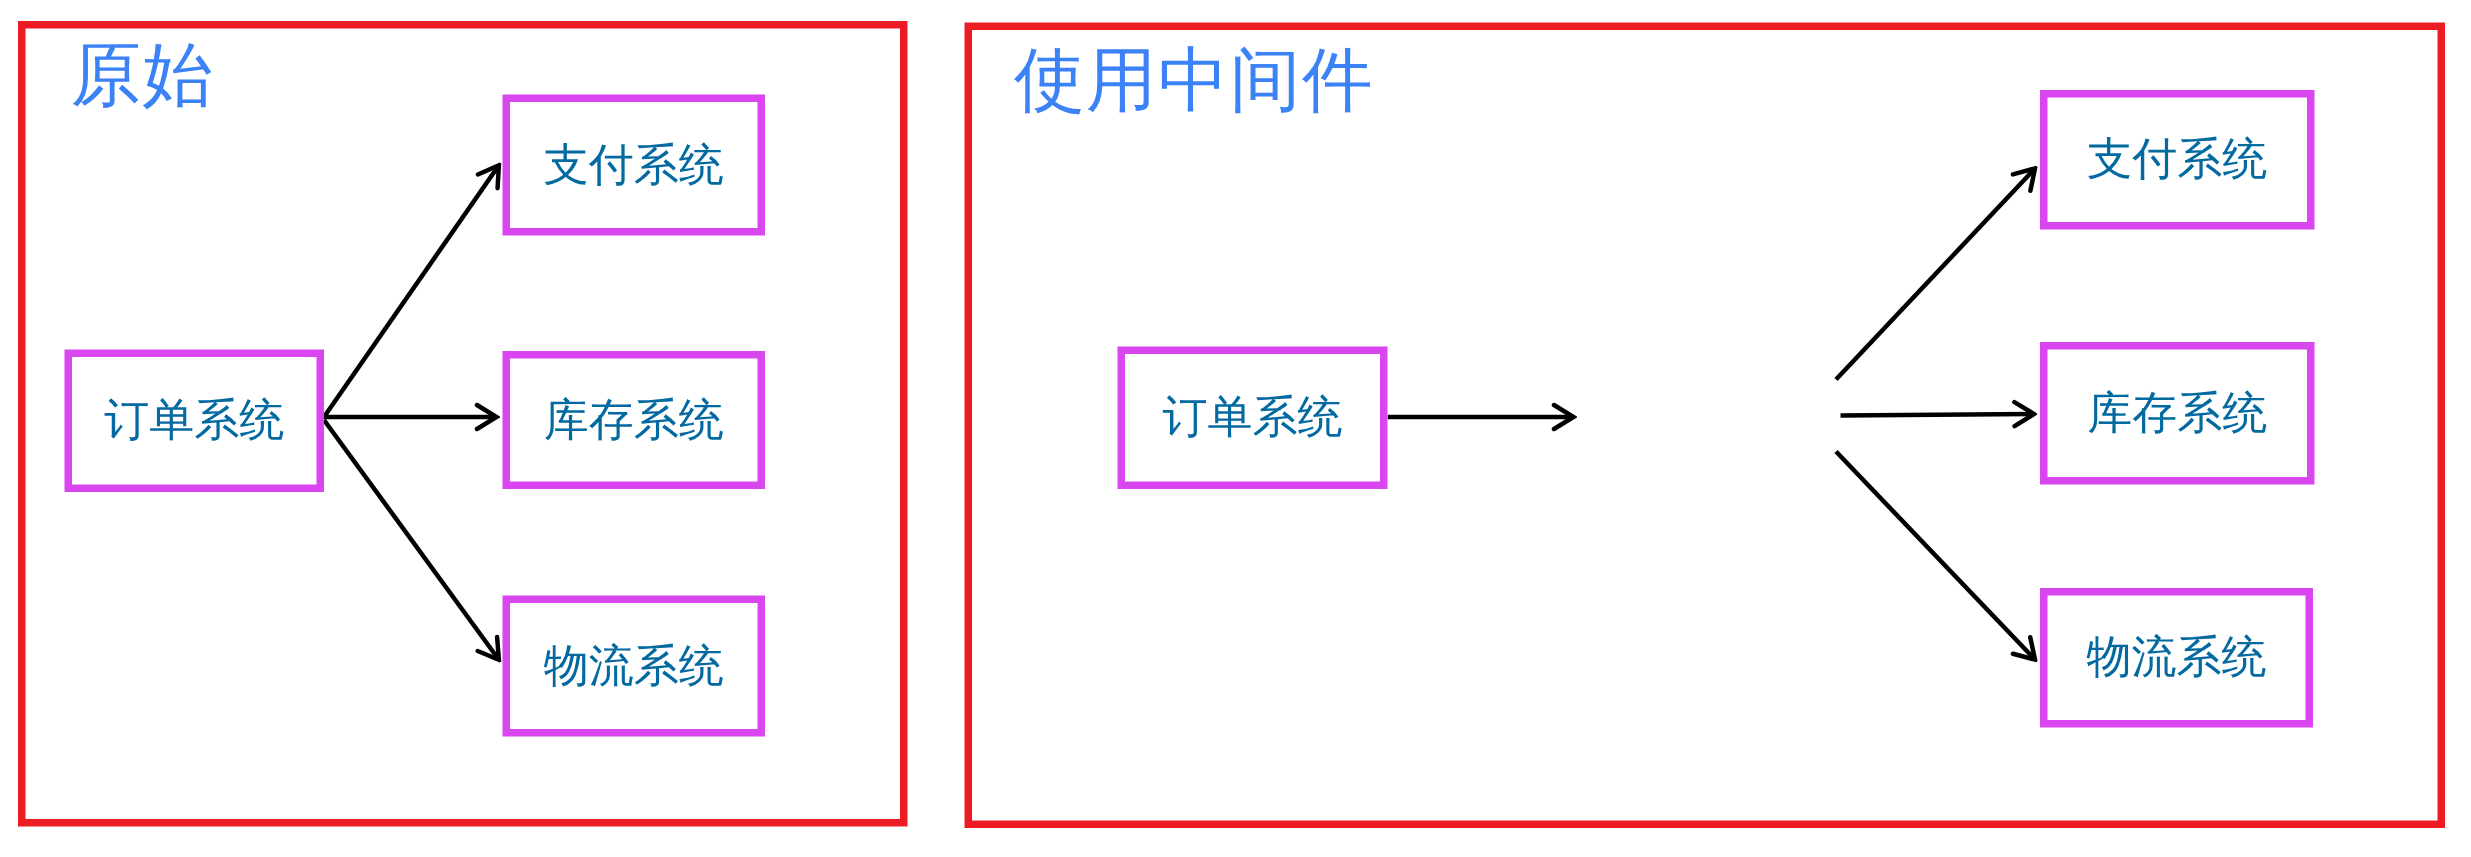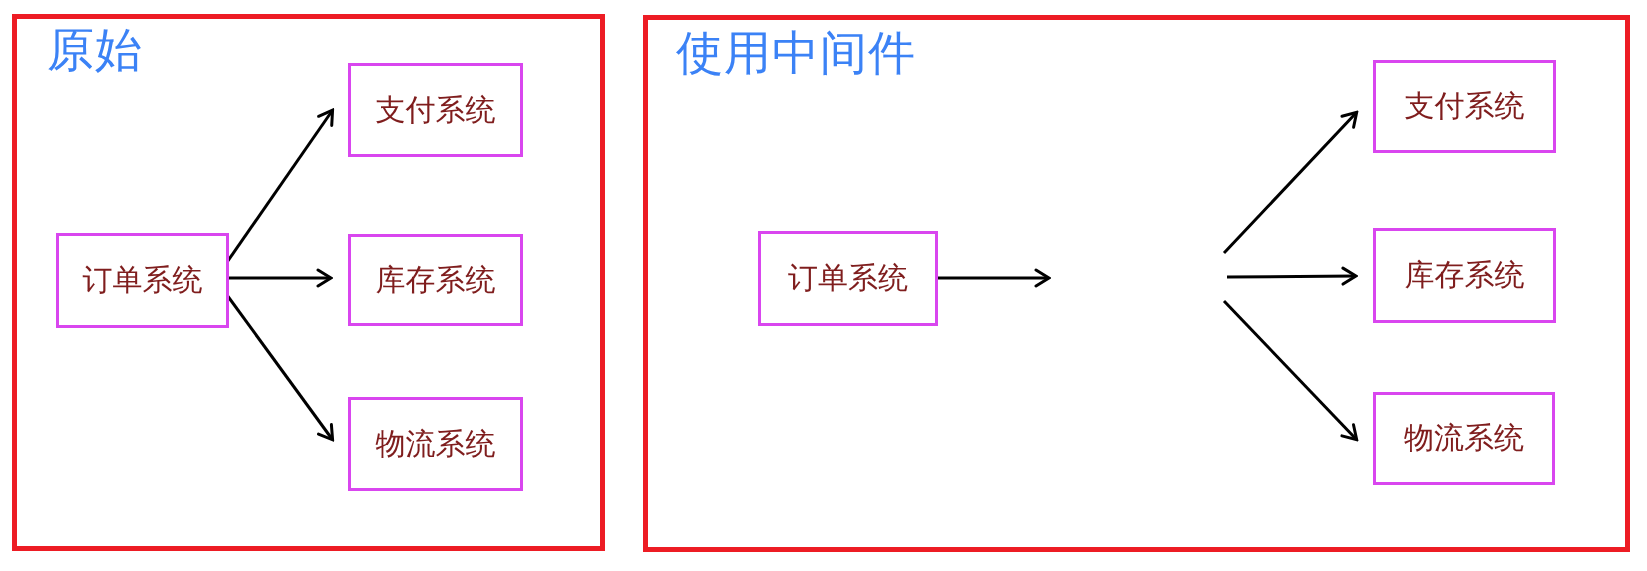--- a/index.html
+++ b/index.html
@@ -25,30 +25,29 @@
     font-size: 47px;
     line-height: 1.1;
     white-space: nowrap;
     letter-spacing: 1px;
     margin-left: 17px;
   }
   #title-left  { left: 30px;  top: 24px; }
   #title-right { left: 659px; top: 27px; }
   .node {
     position: absolute;
-    border: 3px solid #d946ef;
+    border: 5px solid #d946ef;
     background: #ffffff;
     box-sizing: border-box;
     display: flex;
     align-items: center;
     justify-content: center;
     font-size: 30px;
-    color: #7f1d1d;
+    color: #0369a1;
     white-space: nowrap;
-    margin-left: 13px;
   }
   
   #node-order-left     { left: 43px;  top: 233px; width: 173px; height: 95px; }
   #node-payment-left   { left: 335px; top: 63px;  width: 175px; height: 94px; }
   #node-inventory-left { left: 335px; top: 234px; width: 175px; height: 92px; }
   #node-logistics-left { left: 335px; top: 397px; width: 175px; height: 94px; }
   
   #node-order-right     { left: 745px;  top: 231px; width: 180px; height: 95px; }
   #node-mq              { left: 1053px; top: 245px; width: 172px; height: 65px; border-radius: 22px; }
   #node-payment-right   { left: 1360px; top: 60px;  width: 183px; height: 93px; }

